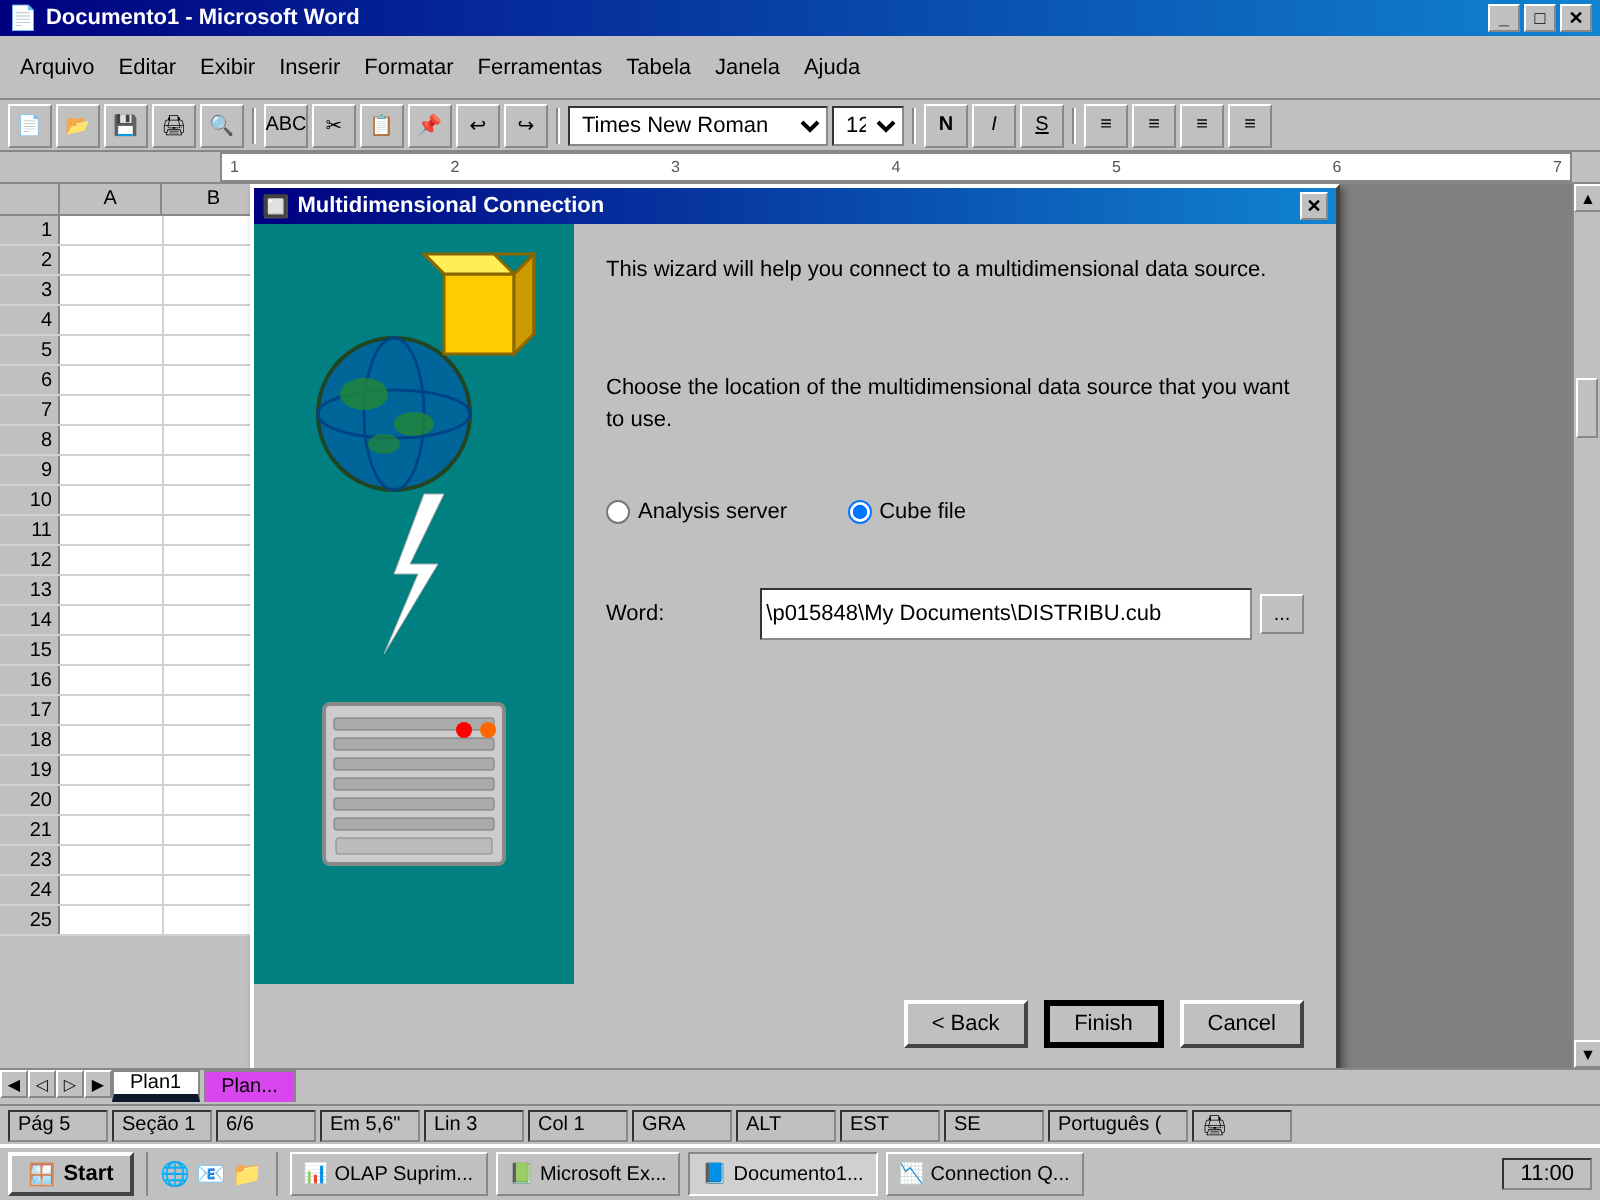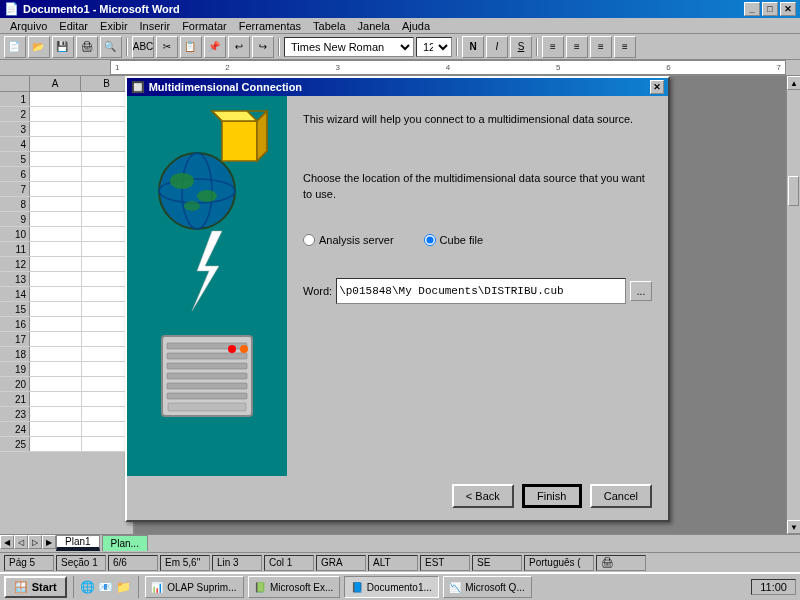--- a/index.html
+++ b/index.html
@@ -56,21 +56,21 @@
       font-size: 9px;
       display: flex;
       align-items: center;
       justify-content: center;
       cursor: pointer;
     }
 
     
     .menubar {
       background: #c0c0c0;
-      height: 16px;
+      height: 32px;
       display: flex;
       align-items: center;
       padding: 0 4px;
       border-bottom: 1px solid #888;
     }
 
     .menubar-item {
       padding: 2px 6px;
       font-size: 11px;
       cursor: pointer;
@@ -507,21 +507,22 @@
       font-size: 11px;
     }
 
     .file-input {
       flex: 1;
       height: 20px;
       border: 1px inset #888;
       background: white;
       padding: 12px 2px;
       font-size: 11px;
-      font-family: Liberation Mono, monospace;
+      font-family: Liberation Sans, sans-serif;
+      margin-left: 44px;
     }
 
     .file-browse-btn {
       width: 22px;
       height: 20px;
       background: #c0c0c0;
       border: 1px solid #888;
       border-top-color: #fff;
       border-left-color: #fff;
       font-size: 10px;
@@ -551,21 +552,21 @@
     }
 
     .dialog-btn.default {
       border: 3px solid #000;
       background: #c0c0c0;
     }
 
     .sheet-tab {
       height: 16px;
       padding: 0 8px;
-      background: #86efac;
+      background: #d946ef;
       border: 1px solid #888;
       border-bottom: none;
       font-size: 10px;
       display: flex;
       align-items: center;
       cursor: pointer;
       margin-right: 2px;
     }
 
     .sheet-tab.active {
@@ -955,17 +956,17 @@
     <div class="taskbar-btn">
       <span>📗</span>
       <span>Microsoft Ex...</span>
     </div>
     <div class="taskbar-btn active">
       <span>📘</span>
       <span>Documento1...</span>
     </div>
     <div class="taskbar-btn">
       <span>📉</span>
-      <span>Microsoft Q...</span>
+      <span>Connection Q...</span>
     </div>
     <div class="taskbar-clock">11:00</div>
   </div>
 </div>
 
 </body></html>

